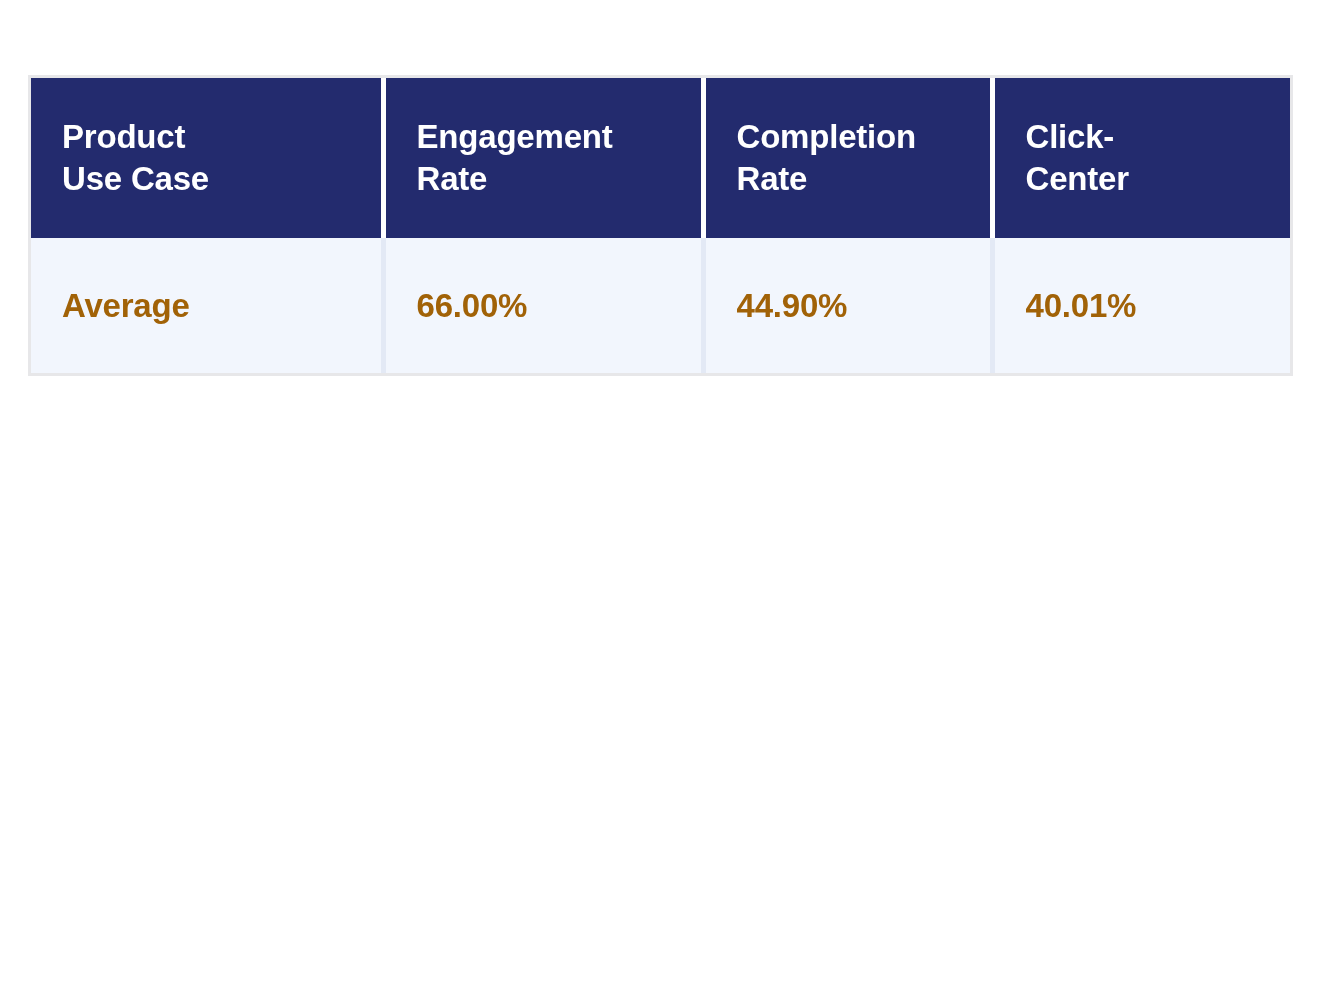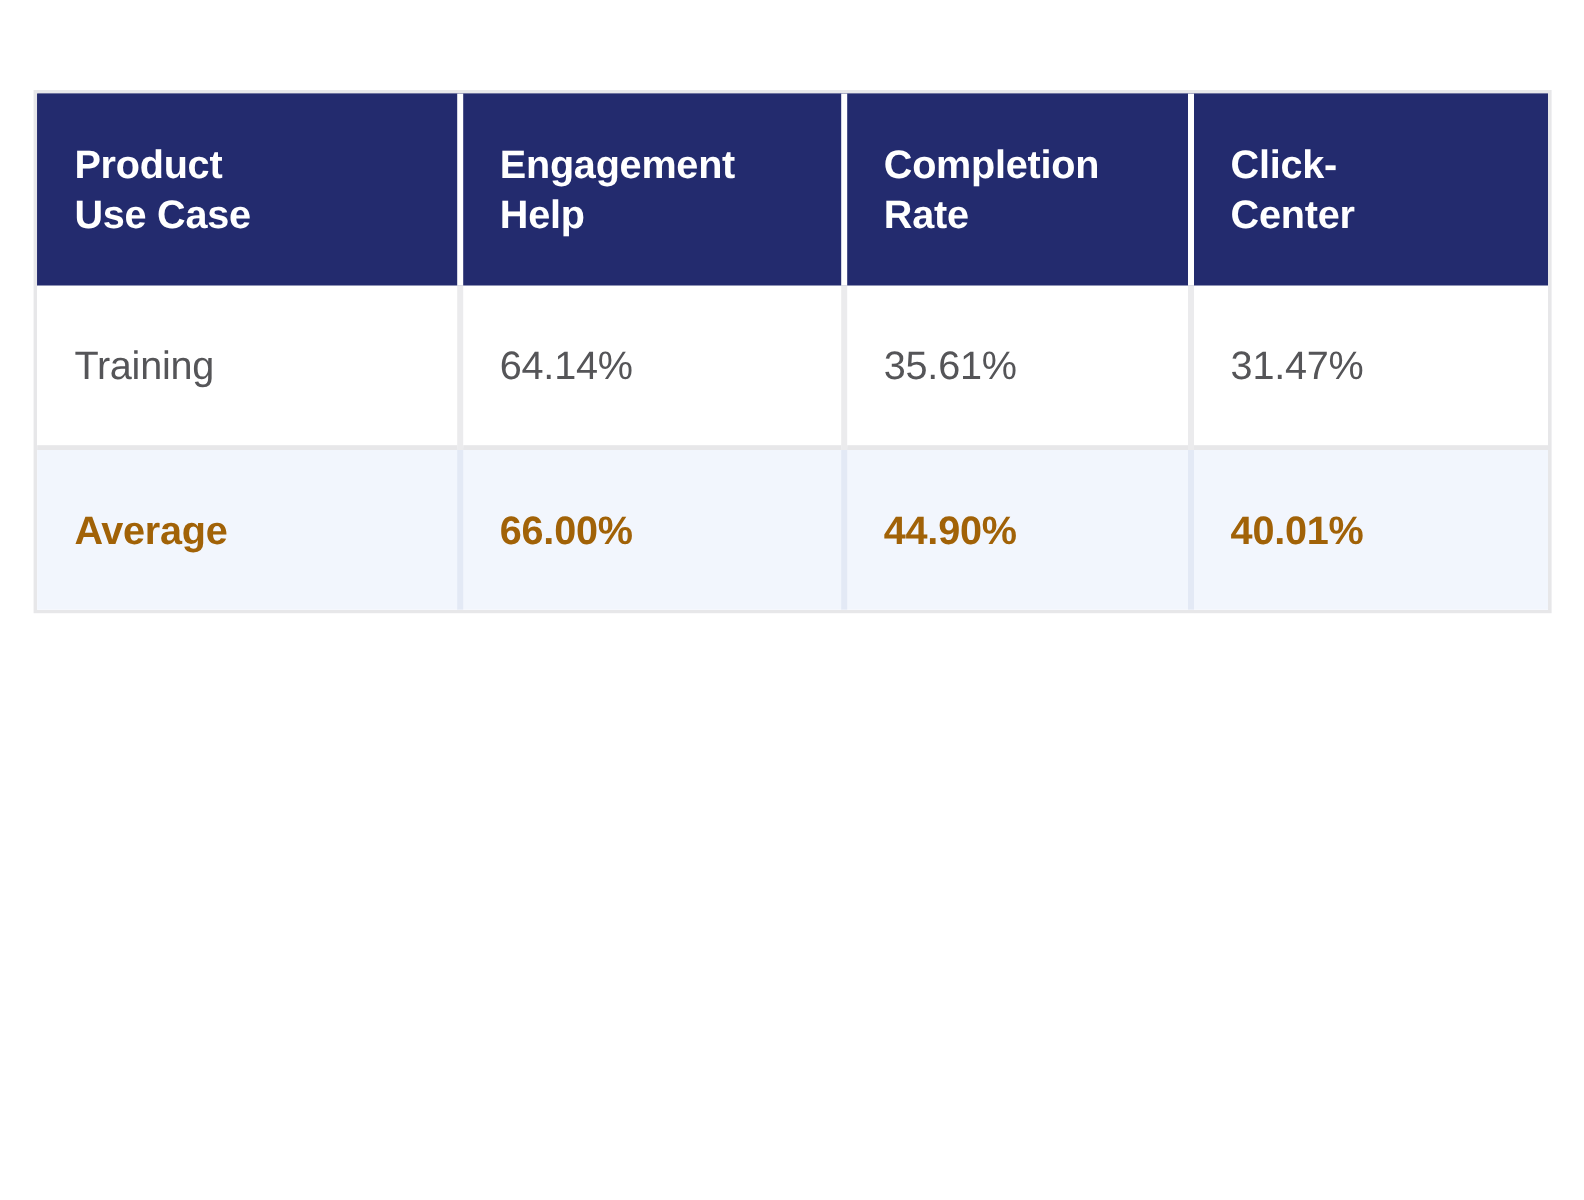--- a/index.html
+++ b/index.html
@@ -115,39 +115,33 @@
           <col class="c3">
       </colgroup>
       <thead>
         <tr>
           <th>
             <span class="hdr-line">Product
 Use Case</span>
           </th>
           <th>
             <span class="hdr-line">Engagement
-Help</span>
+Rate</span>
           </th>
           <th>
             <span class="hdr-line">Completion
 Rate</span>
           </th>
           <th>
             <span class="hdr-line">Click-
 Center</span>
           </th>
         </tr>
       </thead>
       <tbody>
-        <tr class="data-row">
-          <td>Training</td>
-          <td>64.14%</td>
-          <td>35.61%</td>
-          <td>31.47%</td>
-        </tr>
         <tr class="summary-row">
           <td>Average</td>
           <td>66.00%</td>
           <td>44.90%</td>
           <td>40.01%</td>
         </tr>
       </tbody>
     </table>
   </div>
 </div>

